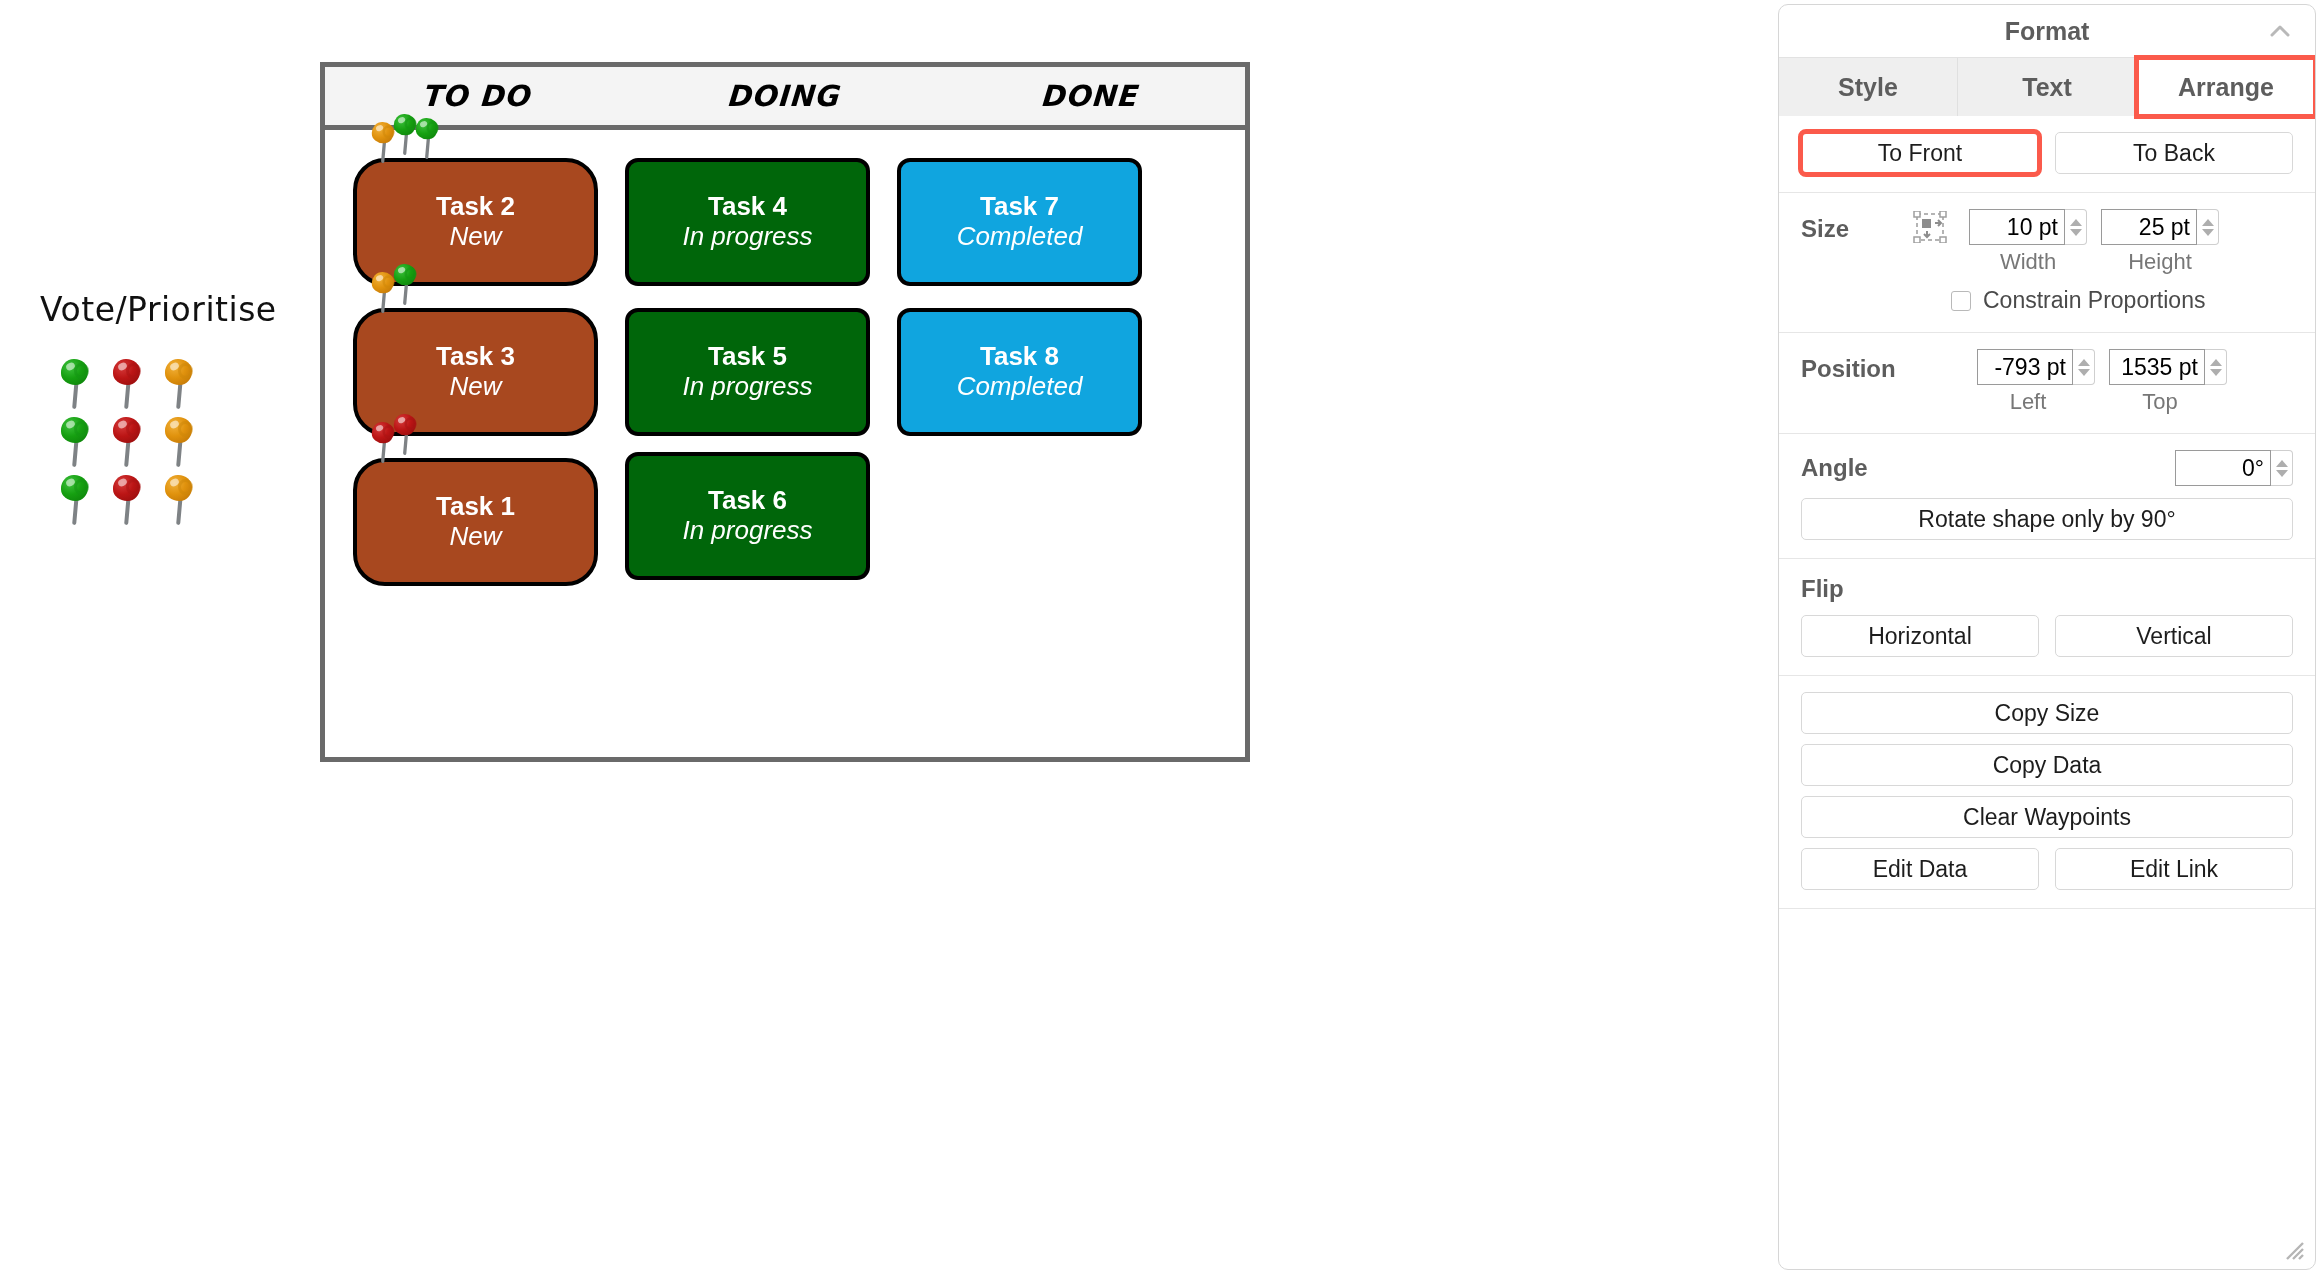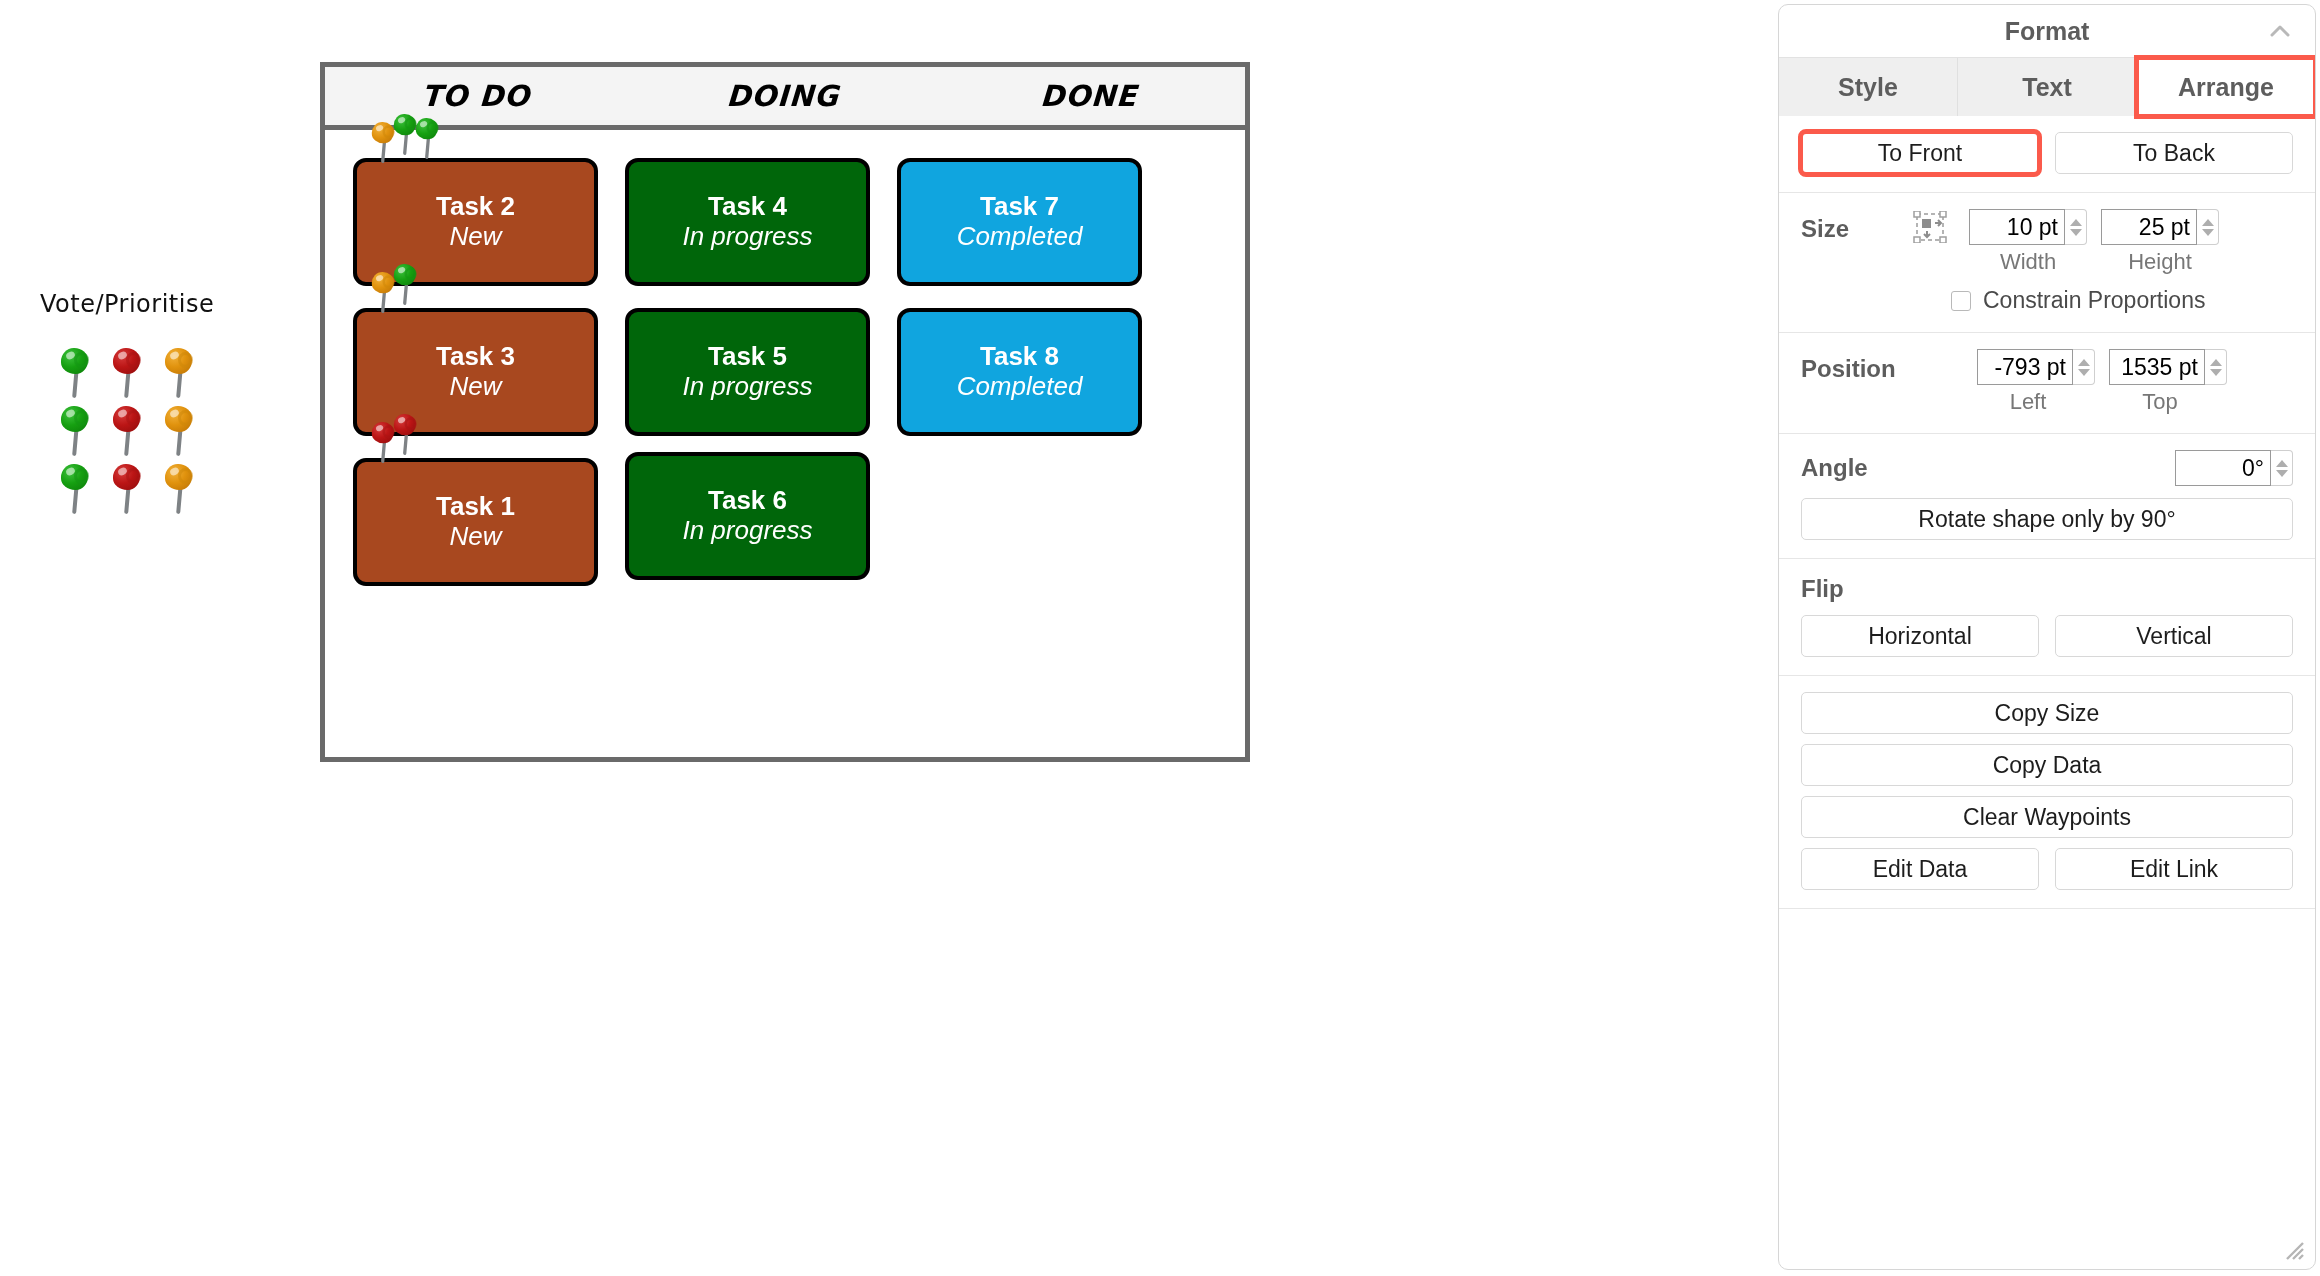--- a/index.html
+++ b/index.html
@@ -11,21 +11,21 @@
     position:relative;
   }
 
   
   #canvas{position:absolute;left:0;top:0;width:1790px;height:1276px;background:#fff;}
 
   
   #legend{position:absolute;left:40px;top:290px;width:310px;}
   #legend-title{
     font-family:"DejaVu Sans",sans-serif;
-    font-size:24px;color:#111;letter-spacing:.5px;
+    font-size:33px;color:#111;letter-spacing:.5px;
     white-space:nowrap;
   }
   #pin-grid{
     margin-top:30px;margin-left:20px;
     display:grid;grid-template-columns:repeat(3,52px);
     grid-auto-rows:58px;
   }
   .pin-cell{position:relative;width:52px;height:58px;}
 
   
@@ -75,21 +75,21 @@
   #board-body{position:relative;height:100%;}
 
   .card{
     position:absolute;width:245px;height:128px;
     border:4px solid #000;border-radius:13px;box-sizing:border-box;
     display:flex;flex-direction:column;align-items:center;justify-content:center;
     color:#fff;
   }
   .card .t{font-size:26px;font-weight:bold;line-height:1.15;}
   .card .s{font-size:26px;font-style:italic;line-height:1.15;}
-  .card.todo {background:#a8481f;}
+  .card.todo {background:#a8481f;border-radius:32px;}
   .card.doing{background:#00660a;}
   .card.done {background:#10a5df;}
 
   .card-pins{position:absolute;left:14px;top:-40px;width:130px;height:48px;}
   .card-pins .pin{transform:scale(.82);transform-origin:top left;}
 
   
   #panel{
     position:absolute;left:1778px;top:4px;width:538px;height:1266px;
     background:#fff;border:1px solid #d6d6d6;border-radius:10px;

